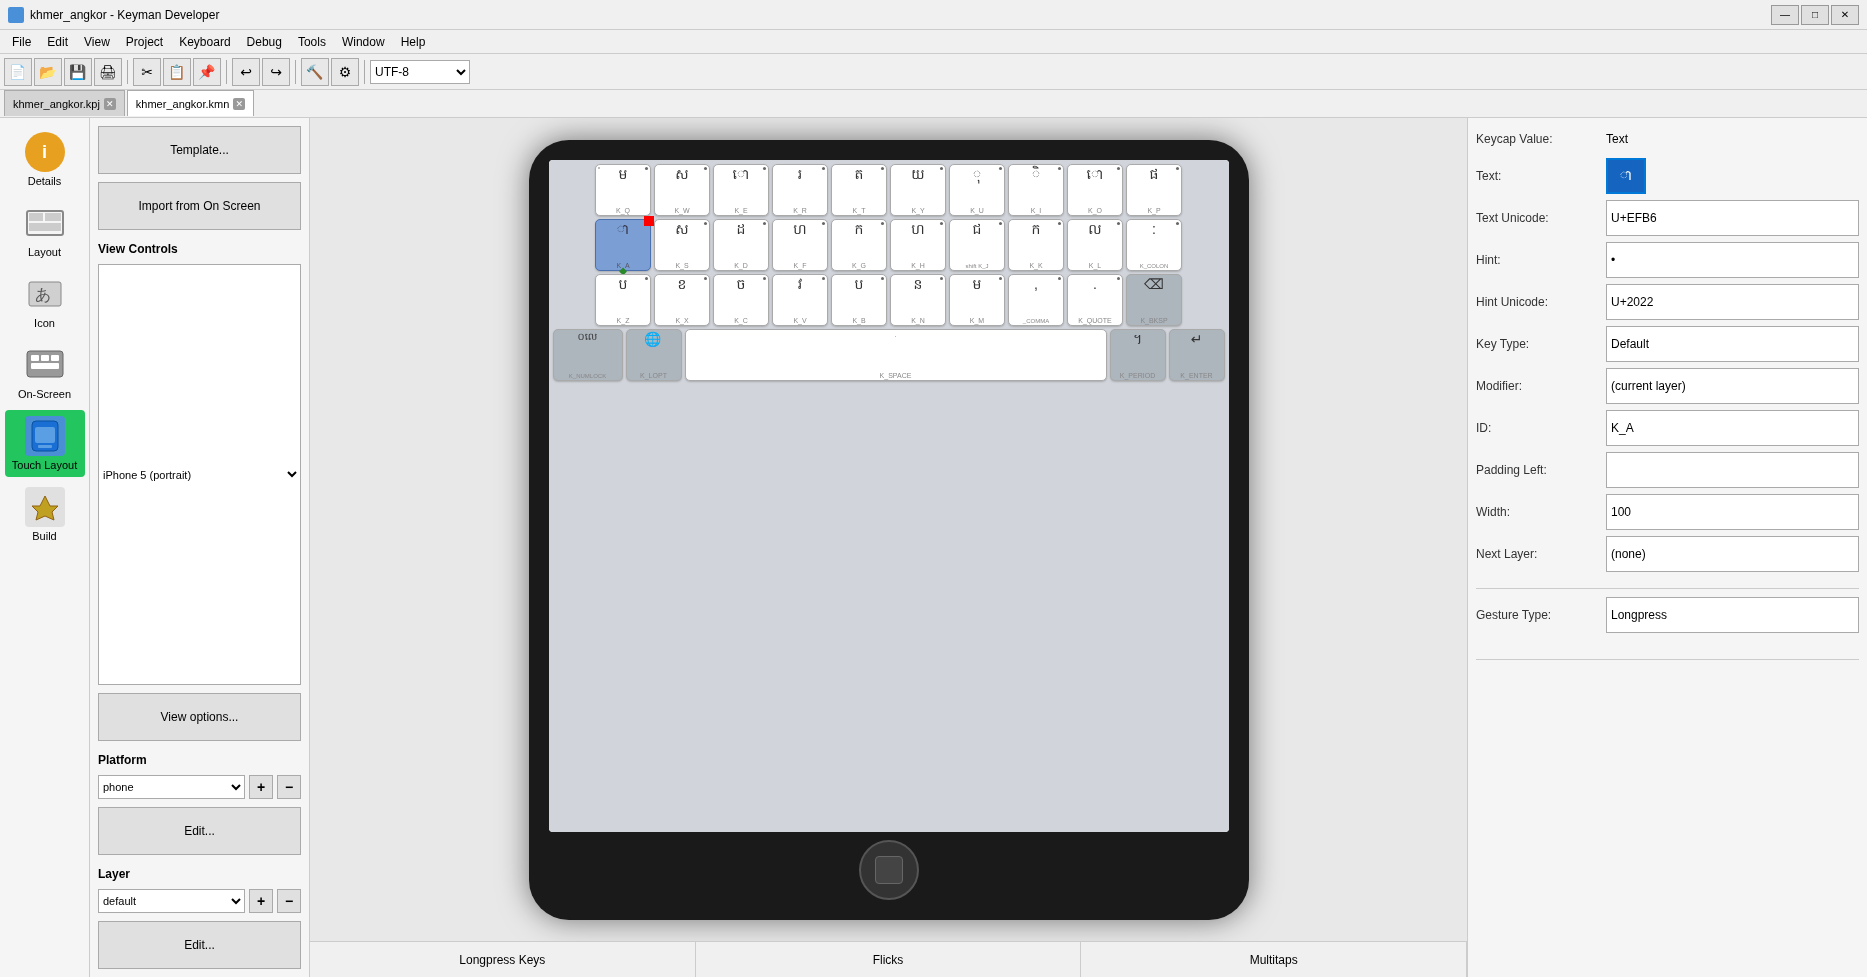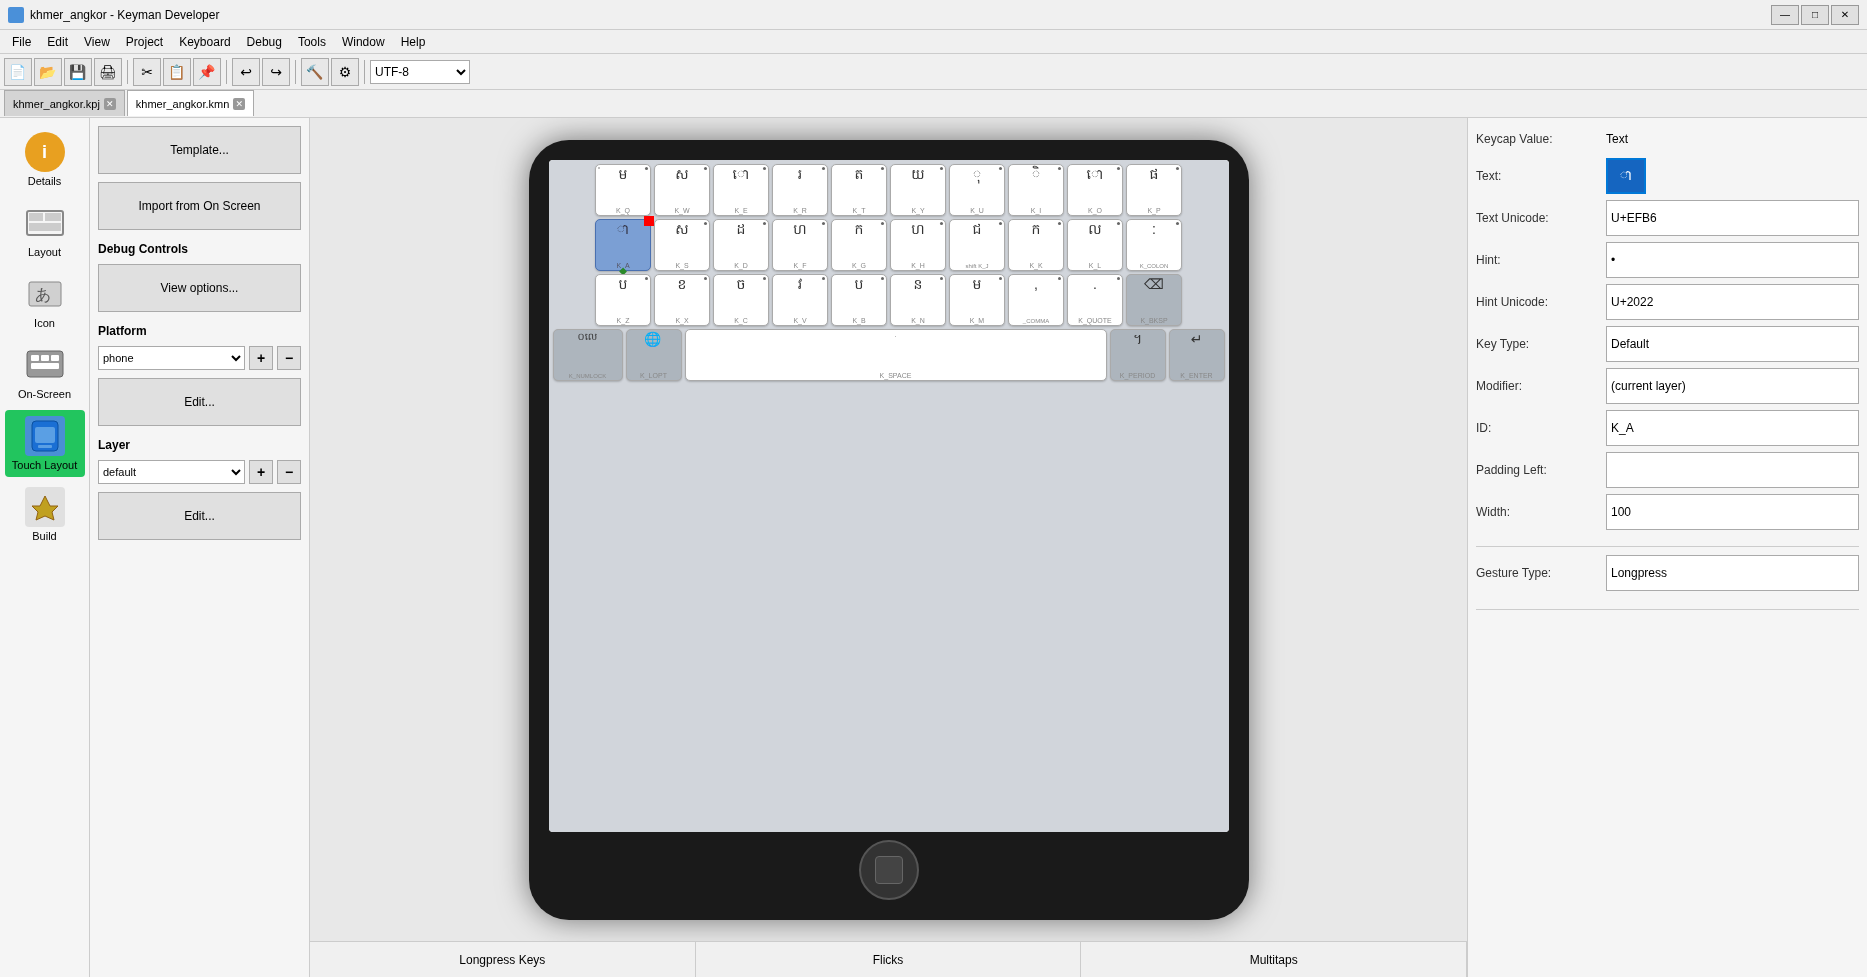--- a/index.html
+++ b/index.html
@@ -200,21 +200,22 @@
         </div>
       </div>
       <span class="sidebar-label">Build</span>
     </div>
   </div>
 
   <div id="control-panel">
     <button class="ctrl-btn">Template...</button>
     <button class="ctrl-btn">Import from On Screen</button>
 
-    <div class="section-title">Debug Controls</div>
+    <div class="section-title">View Controls</div>
+    <select class="ctrl-select"><option>iPhone 5 (portrait)</option></select>
     <button class="ctrl-btn">View options...</button>
 
     <div class="section-title">Platform</div>
     <div class="ctrl-row">
       <select class="ctrl-select"><option>phone</option></select>
       <button class="ctrl-small-btn">+</button>
       <button class="ctrl-small-btn">−</button>
     </div>
     <button class="ctrl-btn">Edit...</button>
 
@@ -441,21 +442,21 @@
     </div>
 
     <div id="bottom-tabs">
       <div class="bottom-tab">Longpress Keys</div>
       <div class="bottom-tab">Flicks</div>
       <div class="bottom-tab">Multitaps</div>
     </div>
   </div>
 
   <div id="props-panel">
-    <div style="padding-bottom:12px;border-bottom:1px solid #ccc;margin-bottom:20px;">
+    <div style="padding-bottom:20px;border-bottom:1px solid #ccc;margin-bottom:20px;">
 
       <div class="prop-row">
         <span class="prop-label">Keycap Value:</span>
         <span class="prop-value">Text</span>
       </div>
 
       <div class="prop-row">
         <span class="prop-label">Text:</span>
         <div class="text-unicode-field">
           <span>ា</span>
@@ -495,20 +496,24 @@
       <div class="prop-row">
         <span class="prop-label">Padding Left:</span>
         <input class="prop-input" type="text" style="">
       </div>
 
       <div class="prop-row">
         <span class="prop-label">Width:</span>
         <input class="prop-input" type="text" value="100" style="">
       </div>
 
+      <div class="prop-row">
+        <span class="prop-label">Next Layer:</span>
+        <input class="prop-input" type="text" value="(none)" style="">
+      </div>
 
       <div class="prop-row" style="margin-top:16px; border-top:1px solid #ccc; padding-top:8px;">
         <span class="prop-label">Gesture Type:</span>
         <input class="prop-input" type="text" value="Longpress" style="">
       </div>
 
     </div>
   </div>
 
 </div>

